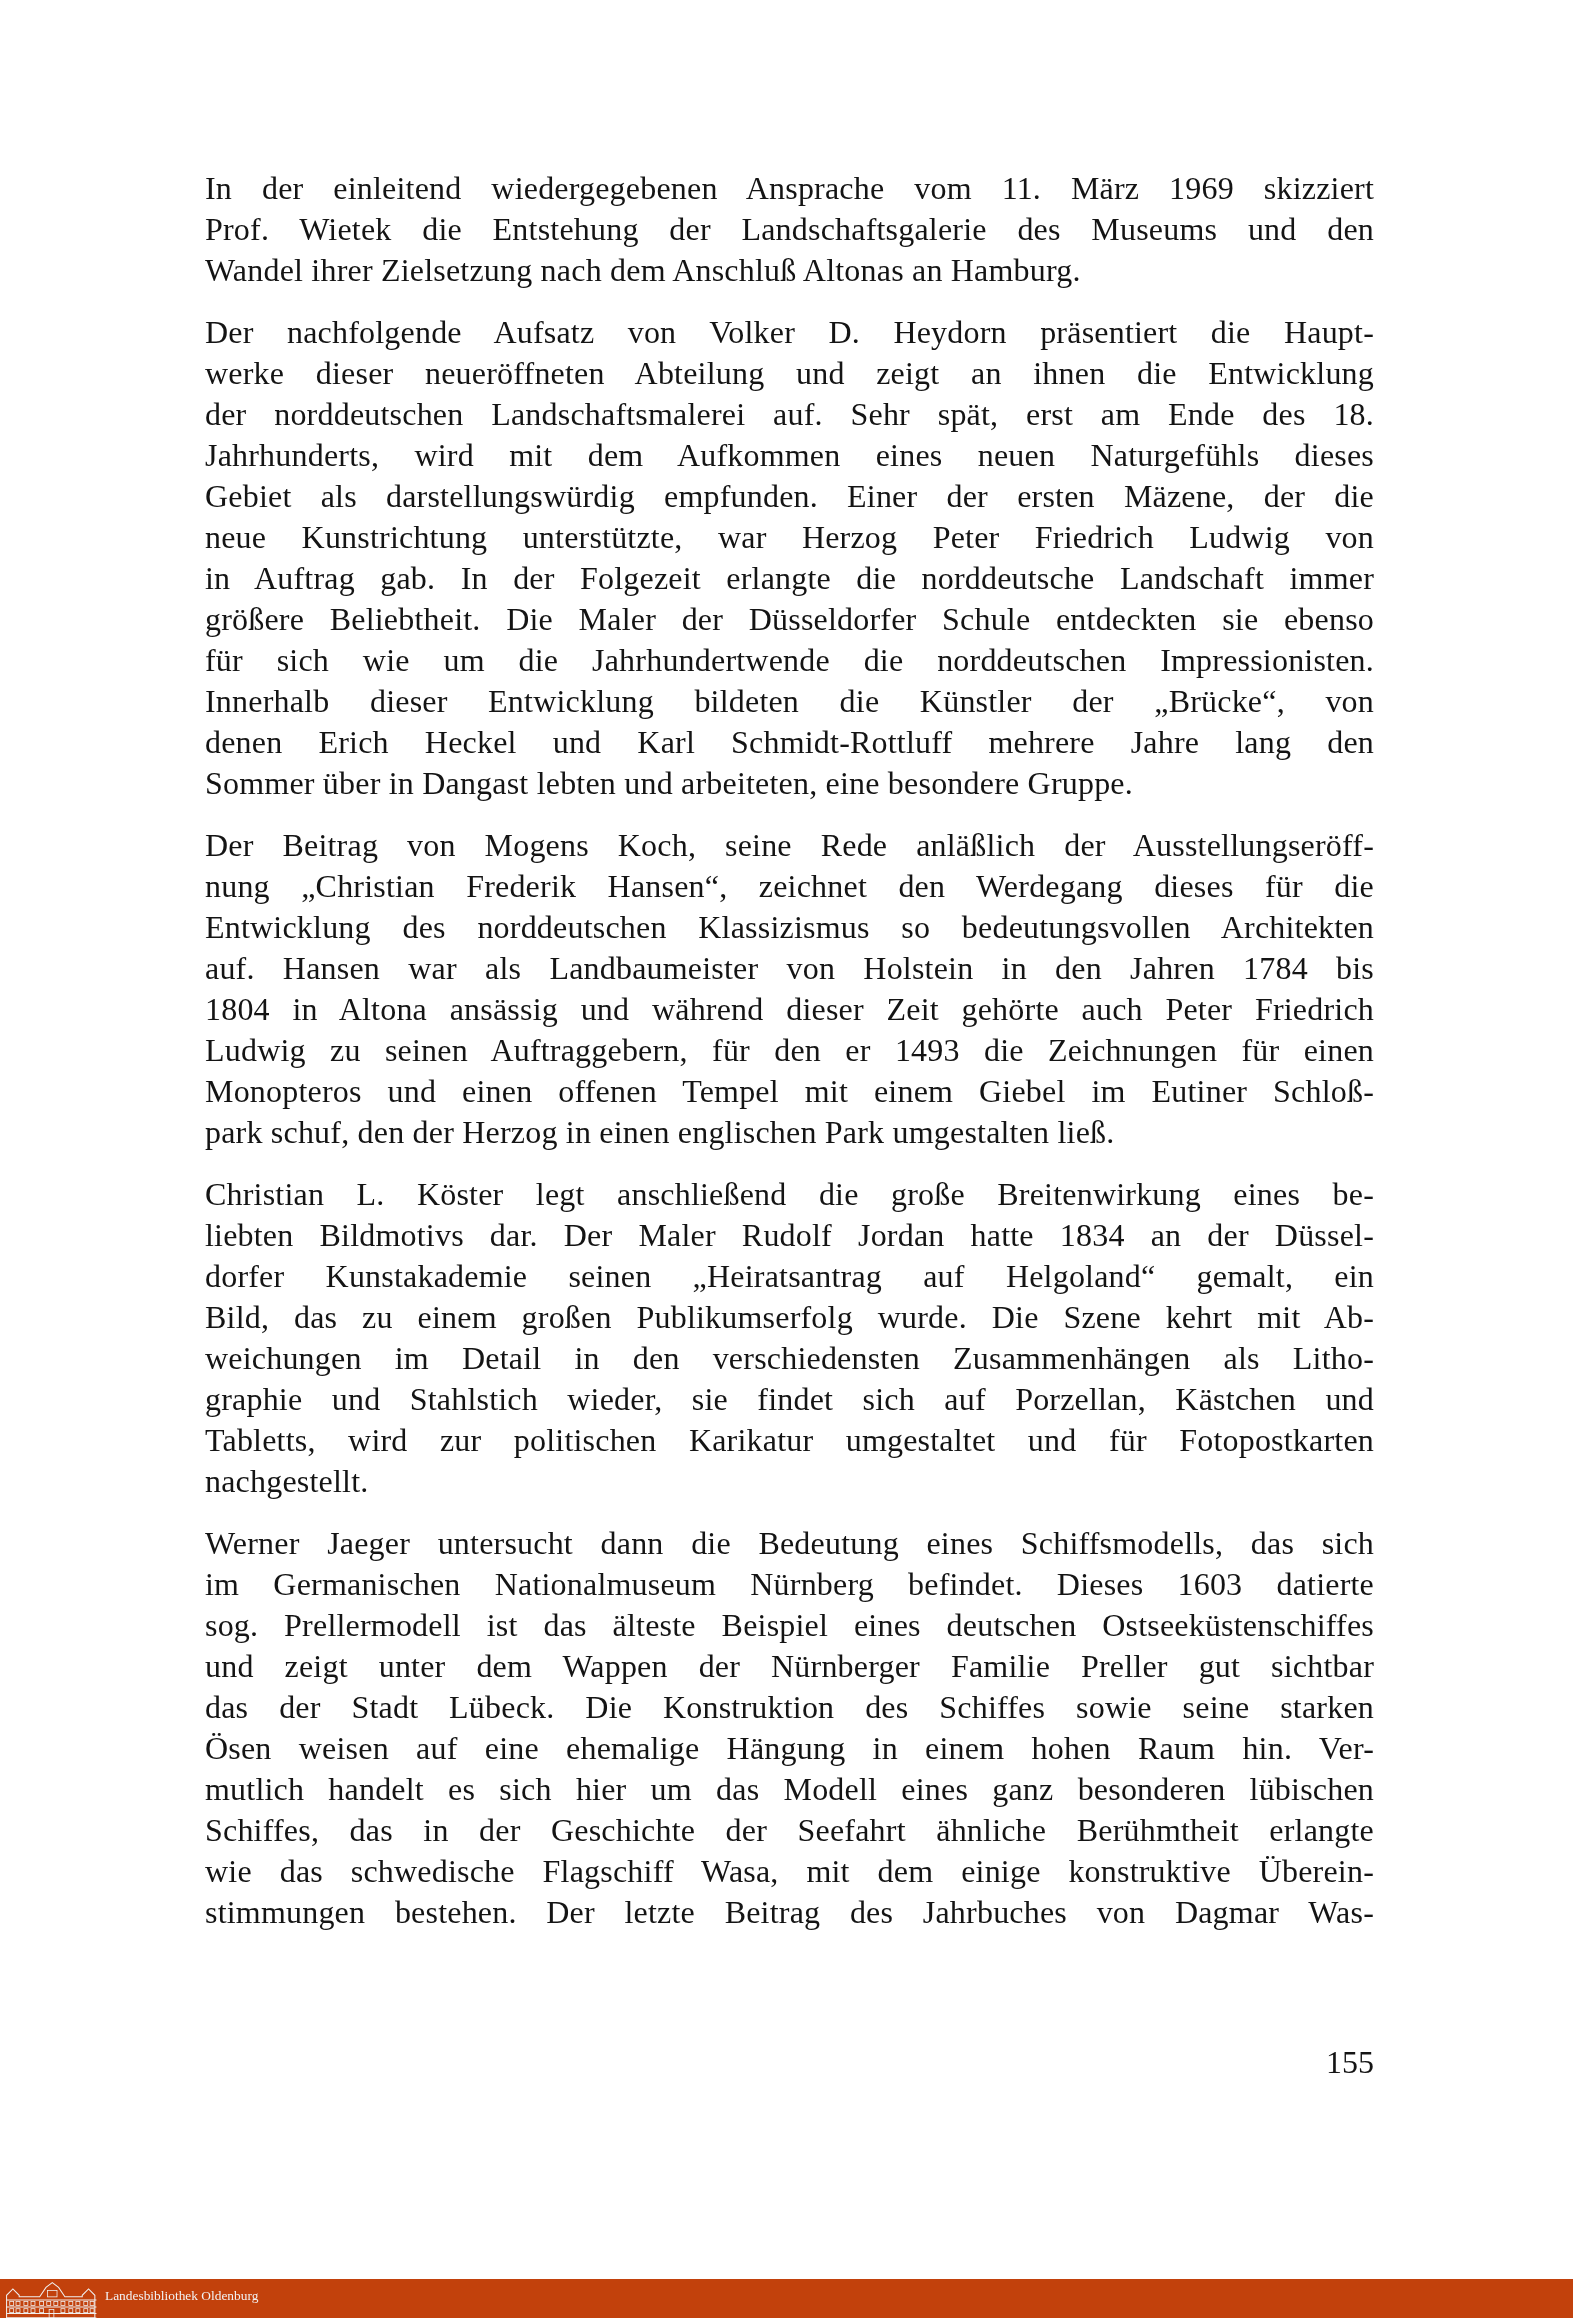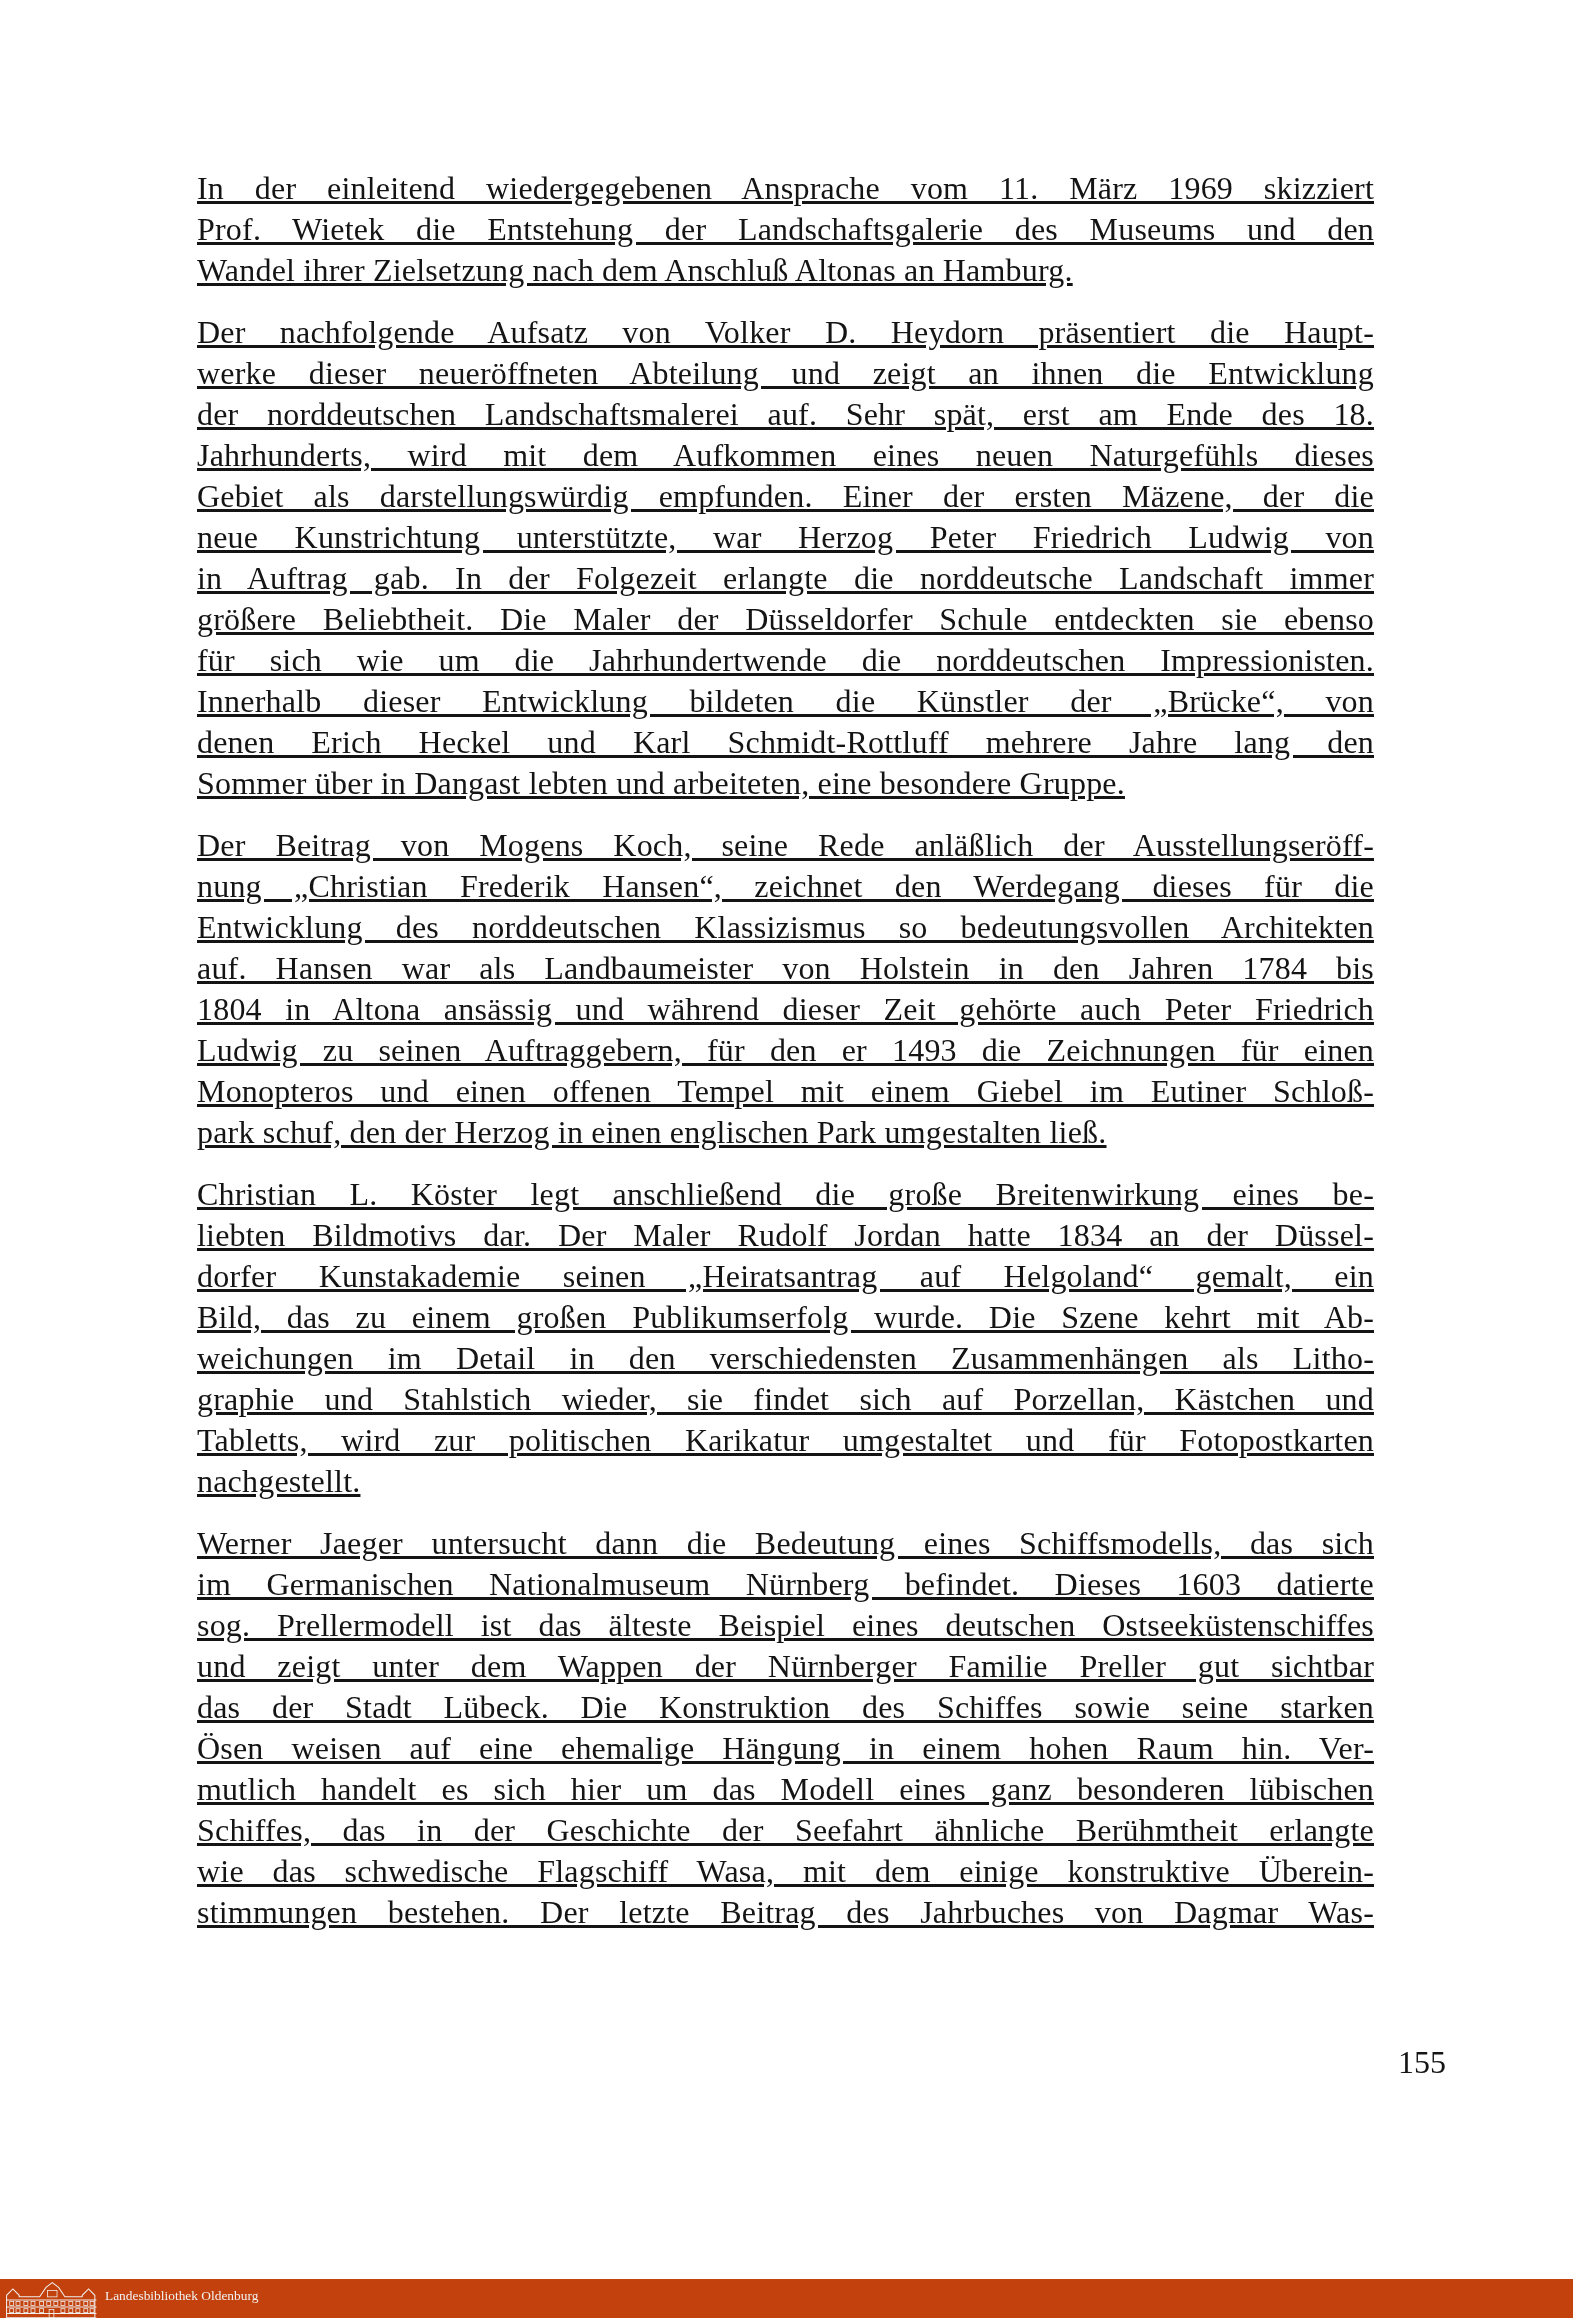--- a/index.html
+++ b/index.html
@@ -11,35 +11,35 @@
     overflow: hidden;
     font-family: "Liberation Serif", "DejaVu Serif", serif;
     color: #141414;
   }
   .page-body {
     position: absolute;
     left: 197px;
     top: 168px;
     width: 1177px;
   }
-  .para { margin: 0 0 21px 0; text-decoration: underline; }
+  .para { margin: 0 0 21px 8px; }
   .line {
     display: block;
     font-size: 32px;
     line-height: 41px;
     height: 41px;
     white-space: nowrap;
     text-align: justify;
     text-align-last: justify;
     letter-spacing: 0.2px;
   }
   .line.last { text-align-last: left; }
   .page-number {
     position: absolute;
-    left: 1378px;
+    left: 1306px;
     top: 2042px;
     width: 68px;
     text-align: right;
     font-size: 32px;
     line-height: 41px;
   }
   .footer-bar {
     position: absolute;
     left: 0;
     top: 2279px;

